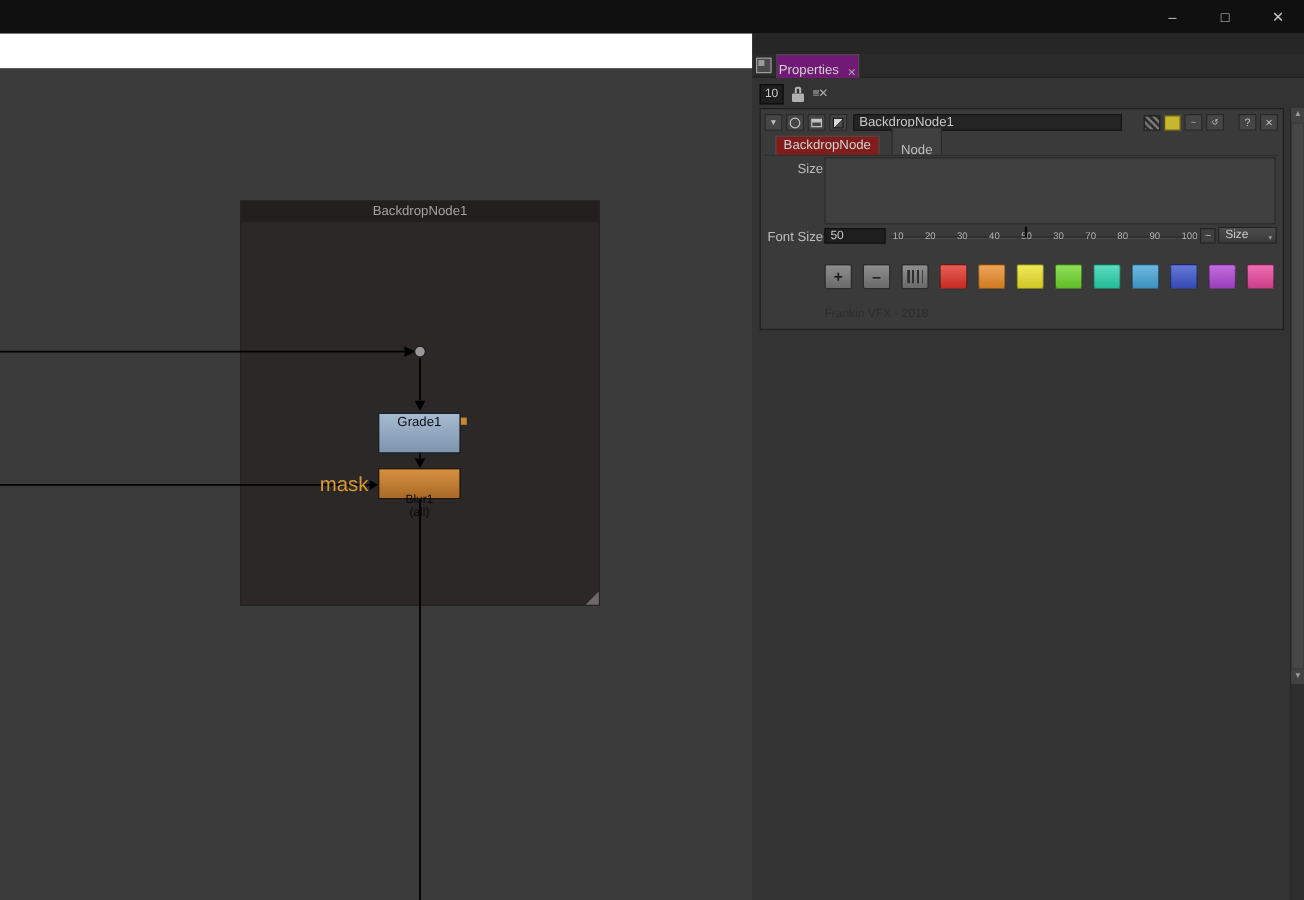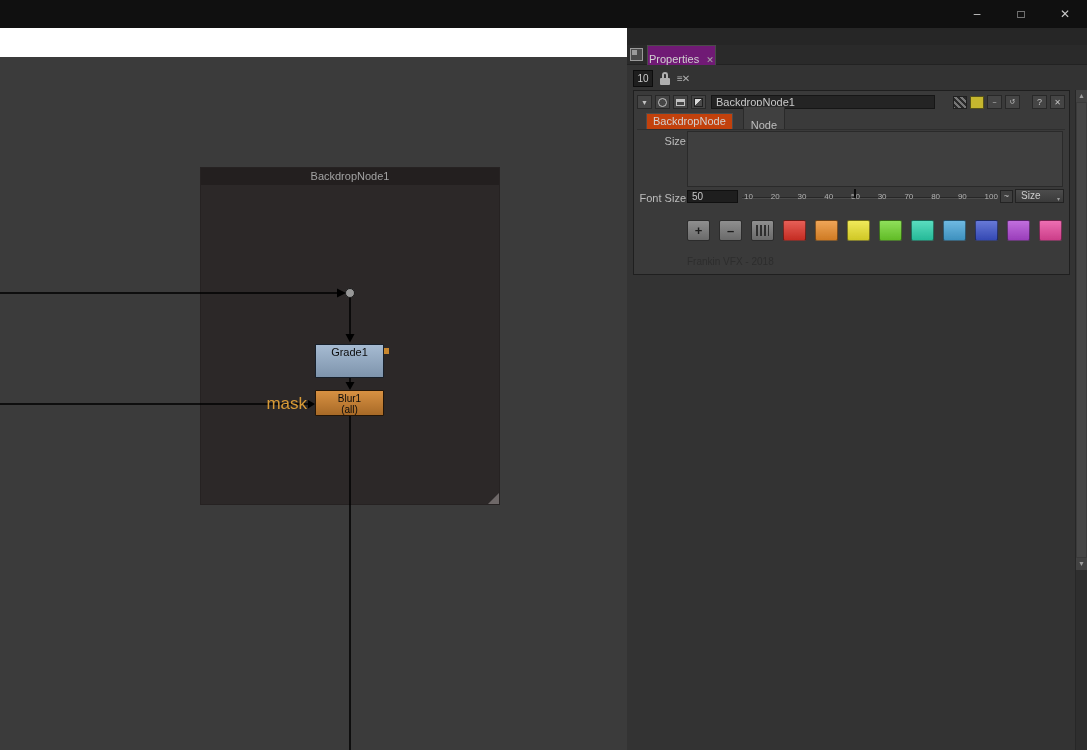--- a/index.html
+++ b/index.html
@@ -23,21 +23,21 @@
   .backdrop-header { height:17px; background:#231f1f; color:#a2a2a2; font-size:11px;
                      text-align:center; line-height:17px; }
   .backdrop-resize { position:absolute; right:0; bottom:0; width:0; height:0; border-style:solid;
                      border-width:0 0 11px 11px; border-color:transparent transparent #6e6868 transparent; }
   .wires { position:absolute; left:0; top:0; }
   .node { position:absolute; box-sizing:border-box; text-align:center; color:#0b0b0b; border-radius:1px; }
   .node-grade { left:315px; top:287px; width:69px; height:34px; font-size:11px; line-height:15px;
                 background:linear-gradient(#a6bbd2,#7e94ac); border:1px solid #17202b; }
   .grade-flag { position:absolute; left:384px; top:291px; width:5px; height:6px; background:#c9872e; }
   .node-blur { left:315px; top:333px; width:69px; height:26px; font-size:10px; line-height:11px;
-               padding-top:2px; background:linear-gradient(#d89142,#a86a27); border:1px solid #241608; }
+               padding-top:20px; background:linear-gradient(#d89142,#a86a27); border:1px solid #241608; }
   .mask-label { position:absolute; left:250px; top:341px; width:57px; height:12px; line-height:12px;
                 text-align:right; color:#d89a36; font-size:17px; }
 
   
   .right-panel { position:absolute; left:627px; top:28px; width:460px; height:722px; background:#333333; }
   .rp-topstrip { position:absolute; left:0; top:0; width:460px; height:17px; background:#262626; }
   .rp-tabrow { position:absolute; left:0; top:17px; width:460px; height:20px; background:#2a2a2a;
                border-bottom:1px solid #222222; box-sizing:border-box; }
   .pane-icon { position:absolute; left:3px; top:3px; width:13px; height:13px; background:#4a4a4a;
                border:1px solid #9a9a9a; box-sizing:border-box; }
@@ -73,21 +73,21 @@
   .np-right-icons { margin-left:auto; display:flex; align-items:center; gap:3px; }
   .icon-grid { width:14px; height:13px; border:1px solid #202020; box-sizing:border-box;
                background-image:linear-gradient(45deg,#777 25%,#2a2a2a 25%,#2a2a2a 50%,#777 50%,#777 75%,#2a2a2a 75%);
                background-size:6px 6px; }
   .icon-yellow { width:14px; height:13px; background:#c6b72e; border:1px solid #55511a; box-sizing:border-box; }
   .np-gap { width:6px; }
   .np-help { font-size:9px; }
   .np-close-btn { font-size:8px; }
   .np-tabs { position:absolute; left:3px; top:21px; right:4px; height:17px; border-bottom:1px solid #2e2e2e;
              display:flex; align-items:flex-end; gap:10px; padding-left:9px; box-sizing:content-box; }
-  .np-tab-active { height:16px; padding:0 6px; font-size:11px; color:#d2d2d2; background:#c2410c;
+  .np-tab-active { height:16px; padding:0 6px; font-size:11px; color:#d2d2d2; background:#7f1d1d;
                    border:1px solid #4c4c4c; border-bottom:none; line-height:15px; box-sizing:border-box; }
   .np-tab { height:15px; padding:11px 7px; font-size:11px; color:#bdbdbd; background:#404040;
             border:1px solid #2a2a2a; border-bottom:none; line-height:14px; box-sizing:border-box; }
   .field-label { position:absolute; color:#bdbdbd; font-size:11px; text-align:right; }
   .label-text { left:8px; top:44px; width:44px; }
   .label-fontsize { left:4px; top:101px; width:48px; }
   .np-textarea { position:absolute; left:53px; top:40px; width:376px; height:56px; background:#3f3f3f;
                  border:1px solid #2a2a2a; box-sizing:border-box; }
   .np-fontsize-input { position:absolute; left:53px; top:99px; width:51px; height:13px; background:#1e1e1e;
                        border:1px solid #101010; color:#c8c8c8; font-size:10px; padding-left:4px;

